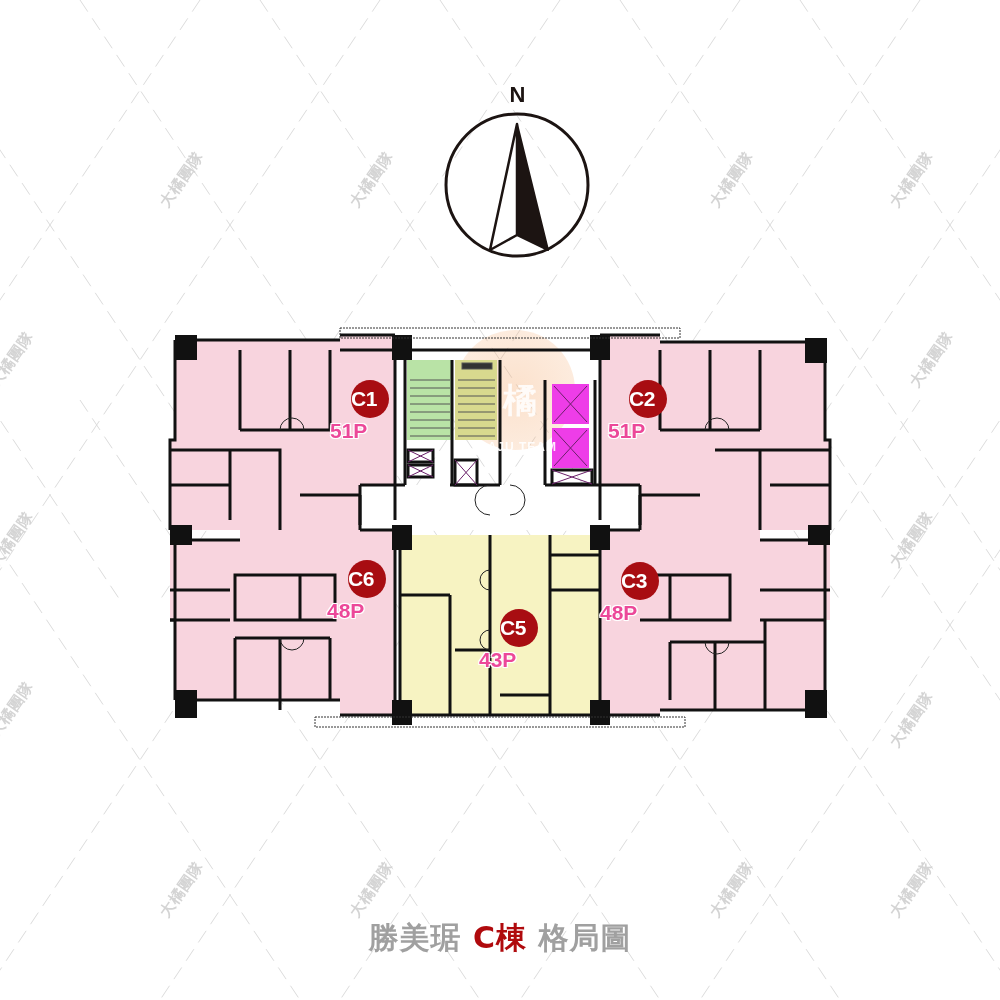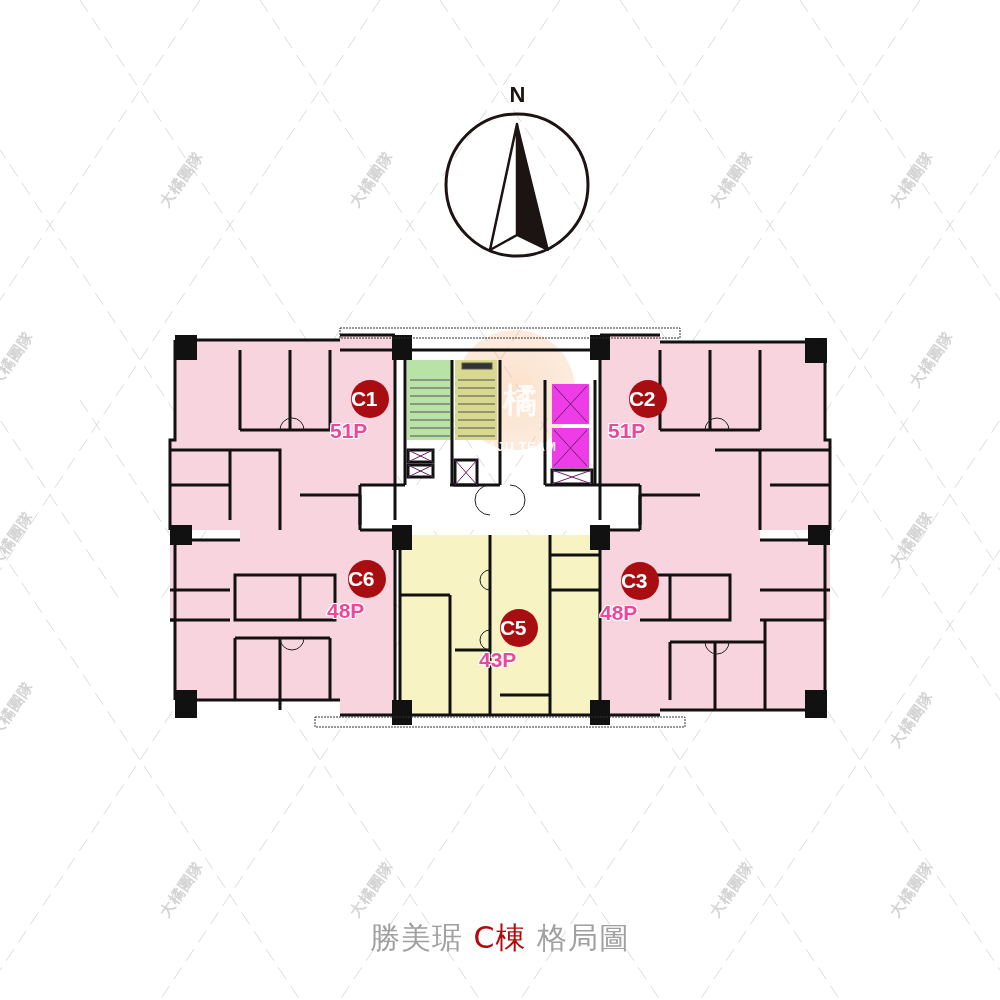--- a/index.html
+++ b/index.html
@@ -38,21 +38,21 @@
   }
   .logo-char {
     position: absolute; left: 503px; top: 378px; font-size: 34px; color: rgba(255,255,255,0.85); font-weight: bold;
   }
   .logo-team {
     position: absolute; left: 478px; top: 440px; font-size: 12px; color: rgba(255,255,255,0.9);
     font-family: "Liberation Sans", sans-serif; font-weight: bold; letter-spacing: 1px;
   }
   .caption {
     position: absolute; left: 0; width: 1000px; top: 918px; text-align: center;
-    font-size: 30px; font-weight: normal; color: #a0a0a0; letter-spacing: 1px;
+    font-size: 30px; font-weight: bold; color: #a0a0a0; letter-spacing: 1px;
   }
   .caption .hl { color: #b00a0d; }
 </style>
 </head>
 <body>
 
 <div class="wm-layer">
   <svg width="1000" height="1000" style="position:absolute;left:0;top:0">
     <g stroke="#dcdcdc" stroke-width="1" stroke-dasharray="14 8" fill="none">
       <line x1="-100" y1="0" x2="300" y2="600"></line>

